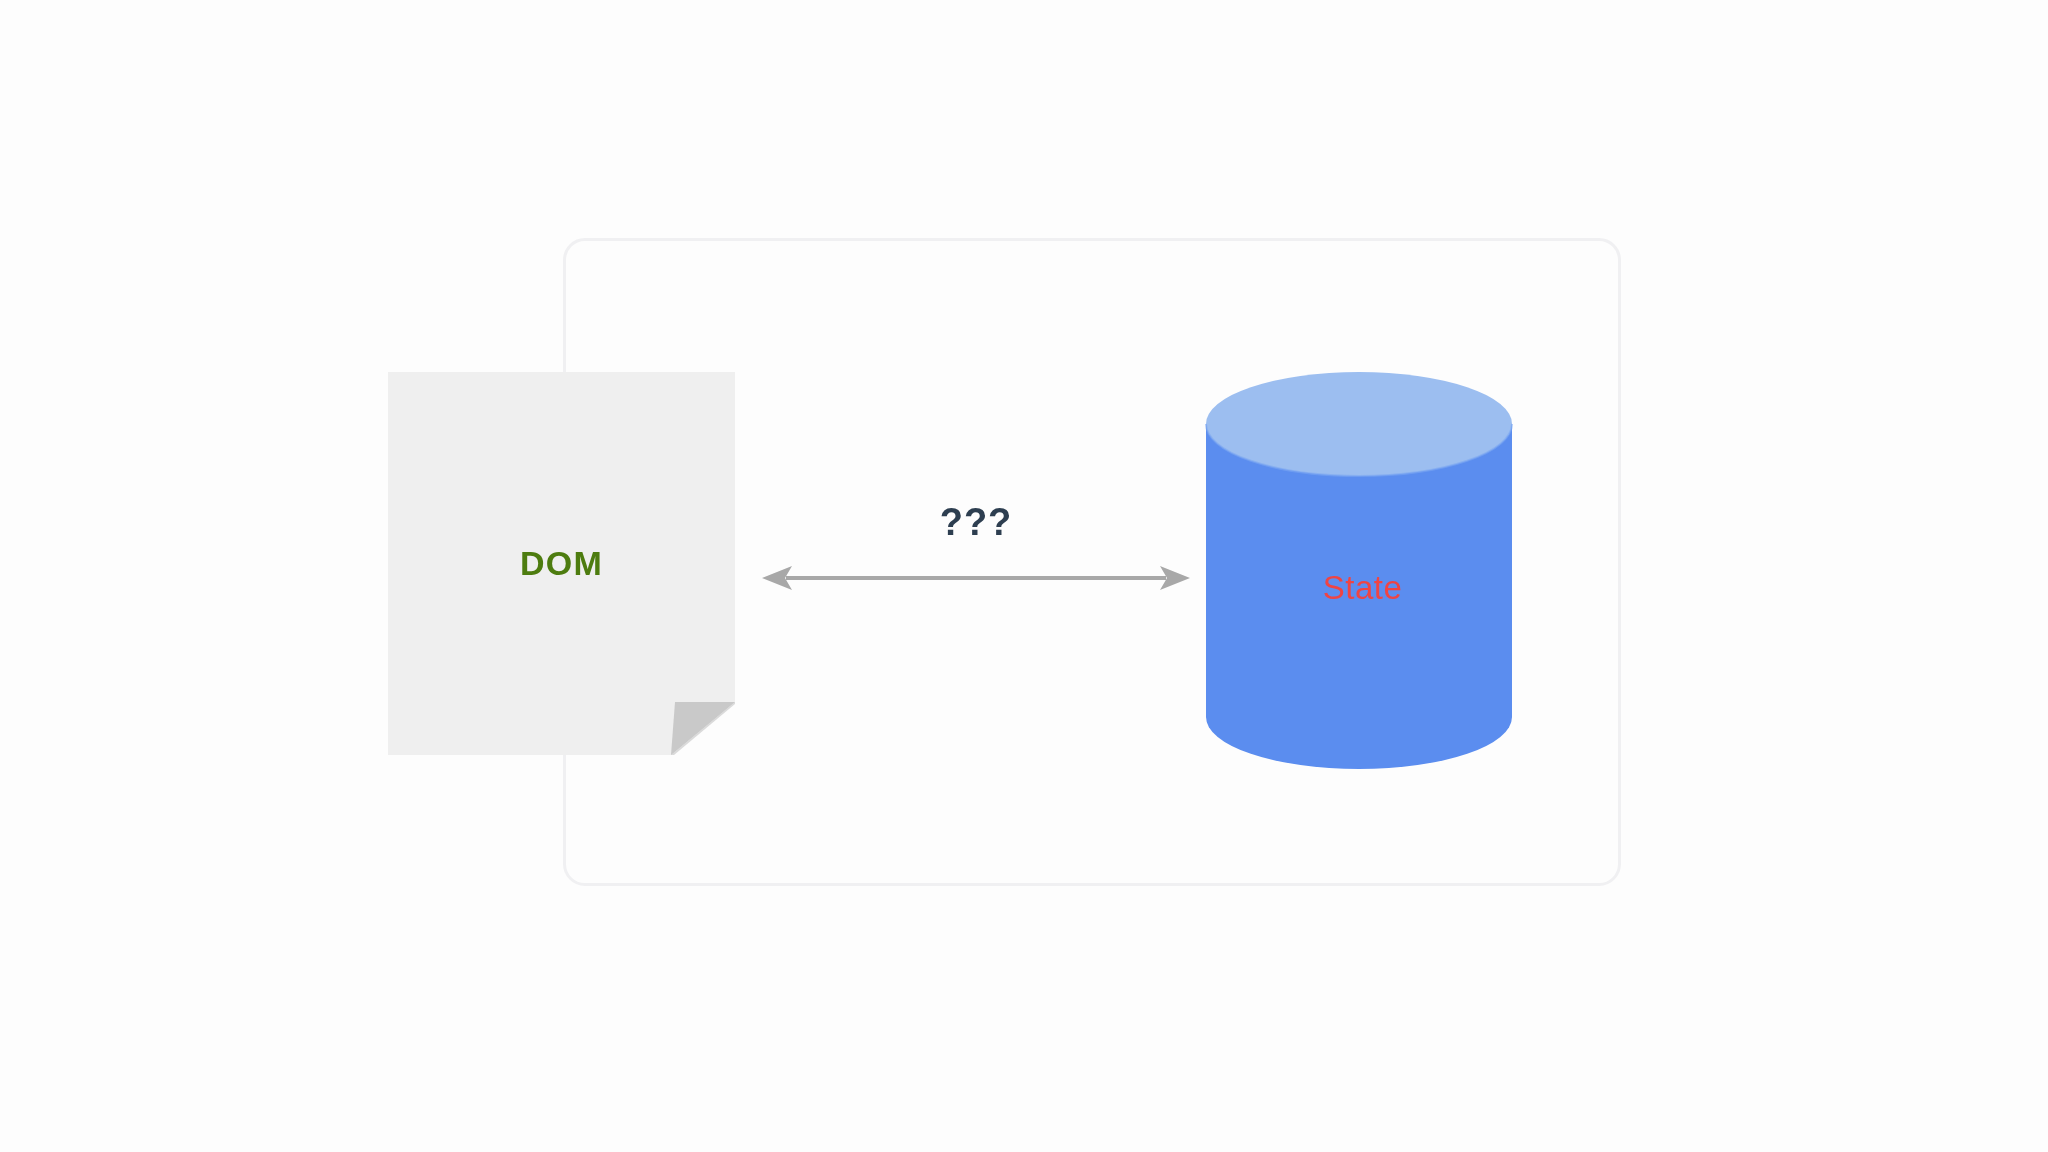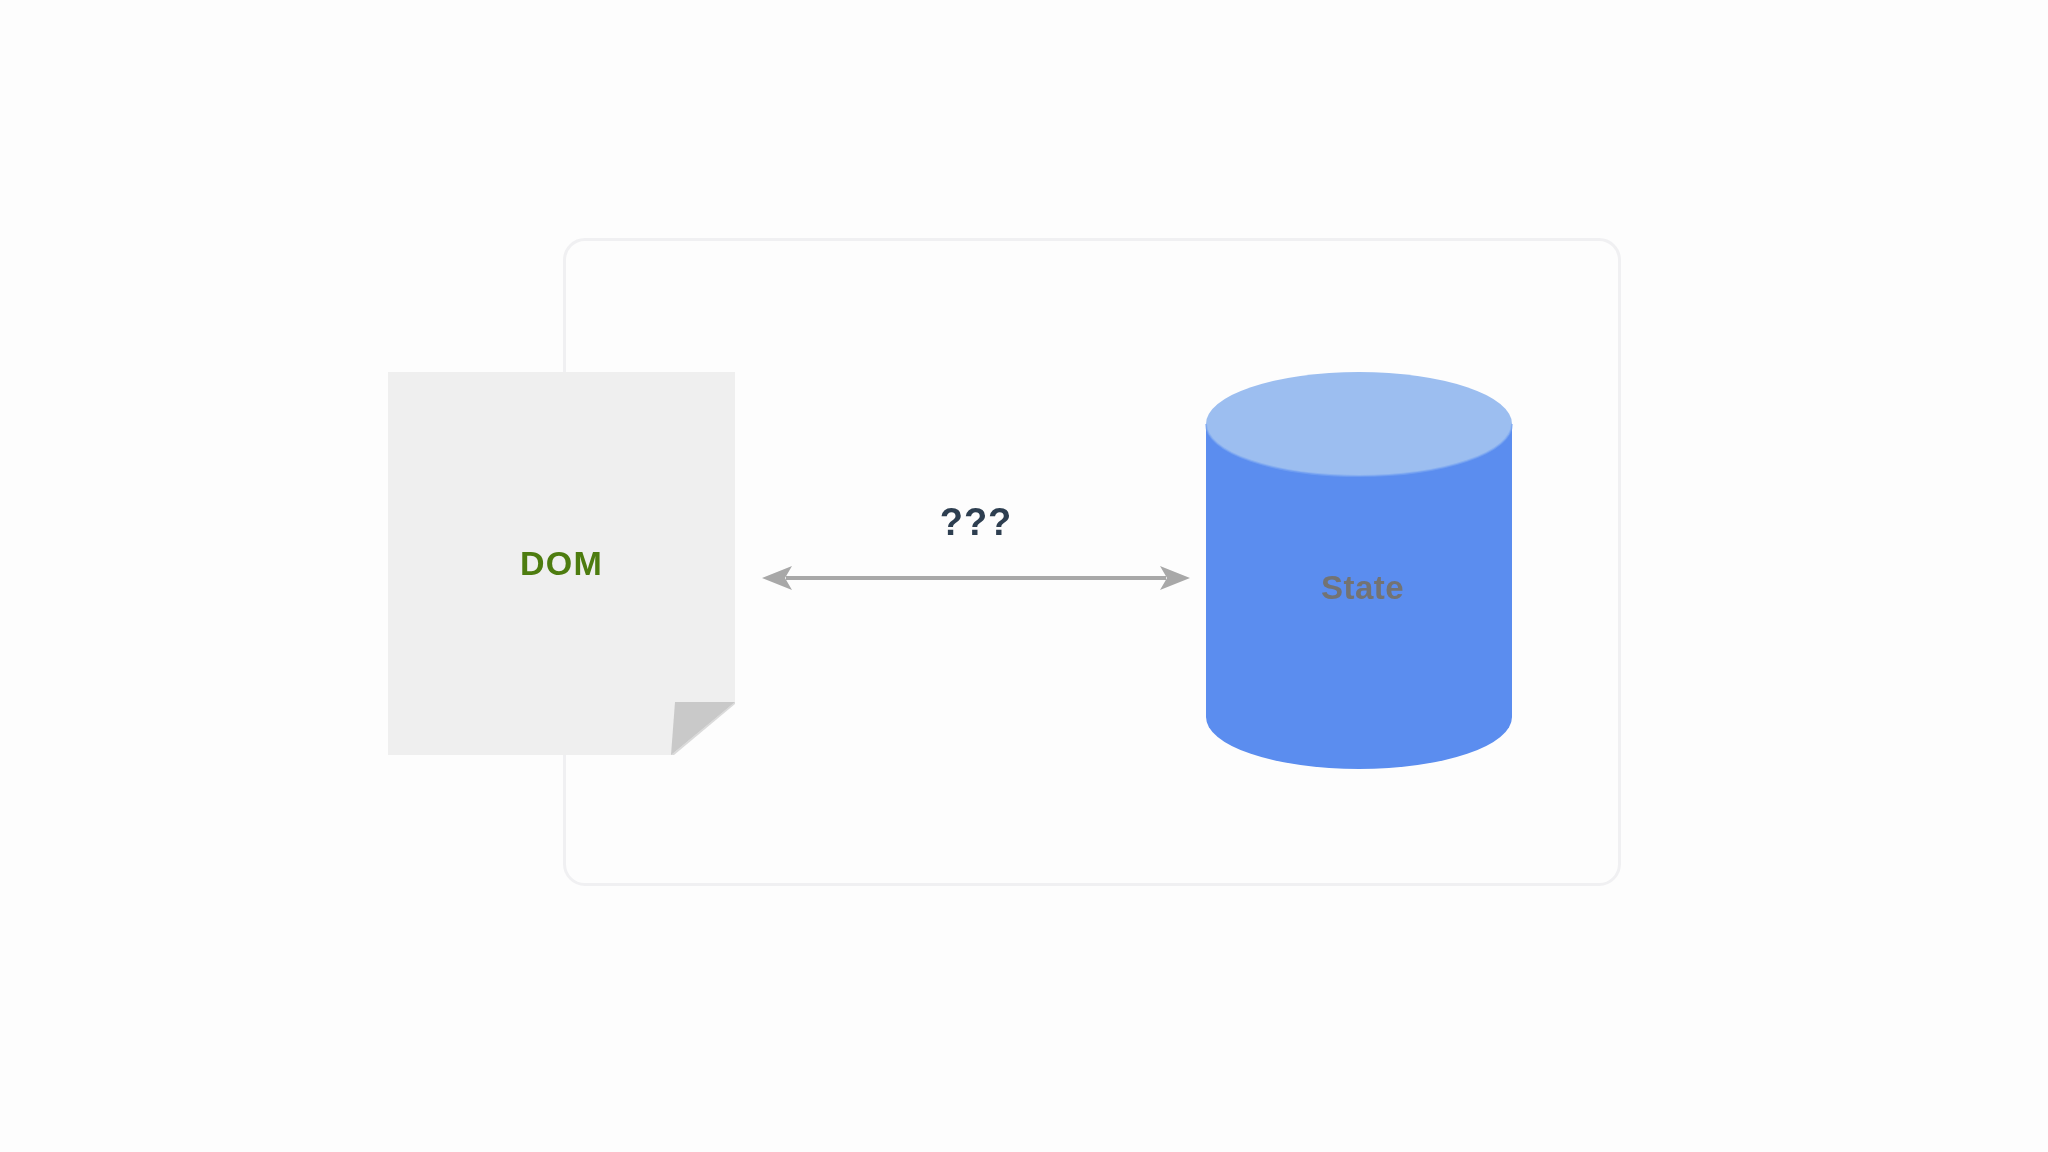--- a/index.html
+++ b/index.html
@@ -114,23 +114,23 @@
     left: 0;
     top: 0;
     width: 325px;
     height: 405px;
     display: flex;
     align-items: center;
     justify-content: center;
     padding-top: 26px;
     box-sizing: border-box;
     font-size: 33px;
-    font-weight: 700;
+    font-weight: 400;
     letter-spacing: 0.5px;
-    color: #737373;
+    color: #ef4444;
     user-select: none;
   }
 </style>
 </head>
 <body>
 
 <div id="stage">
 
   <div class="frame"></div>
 

